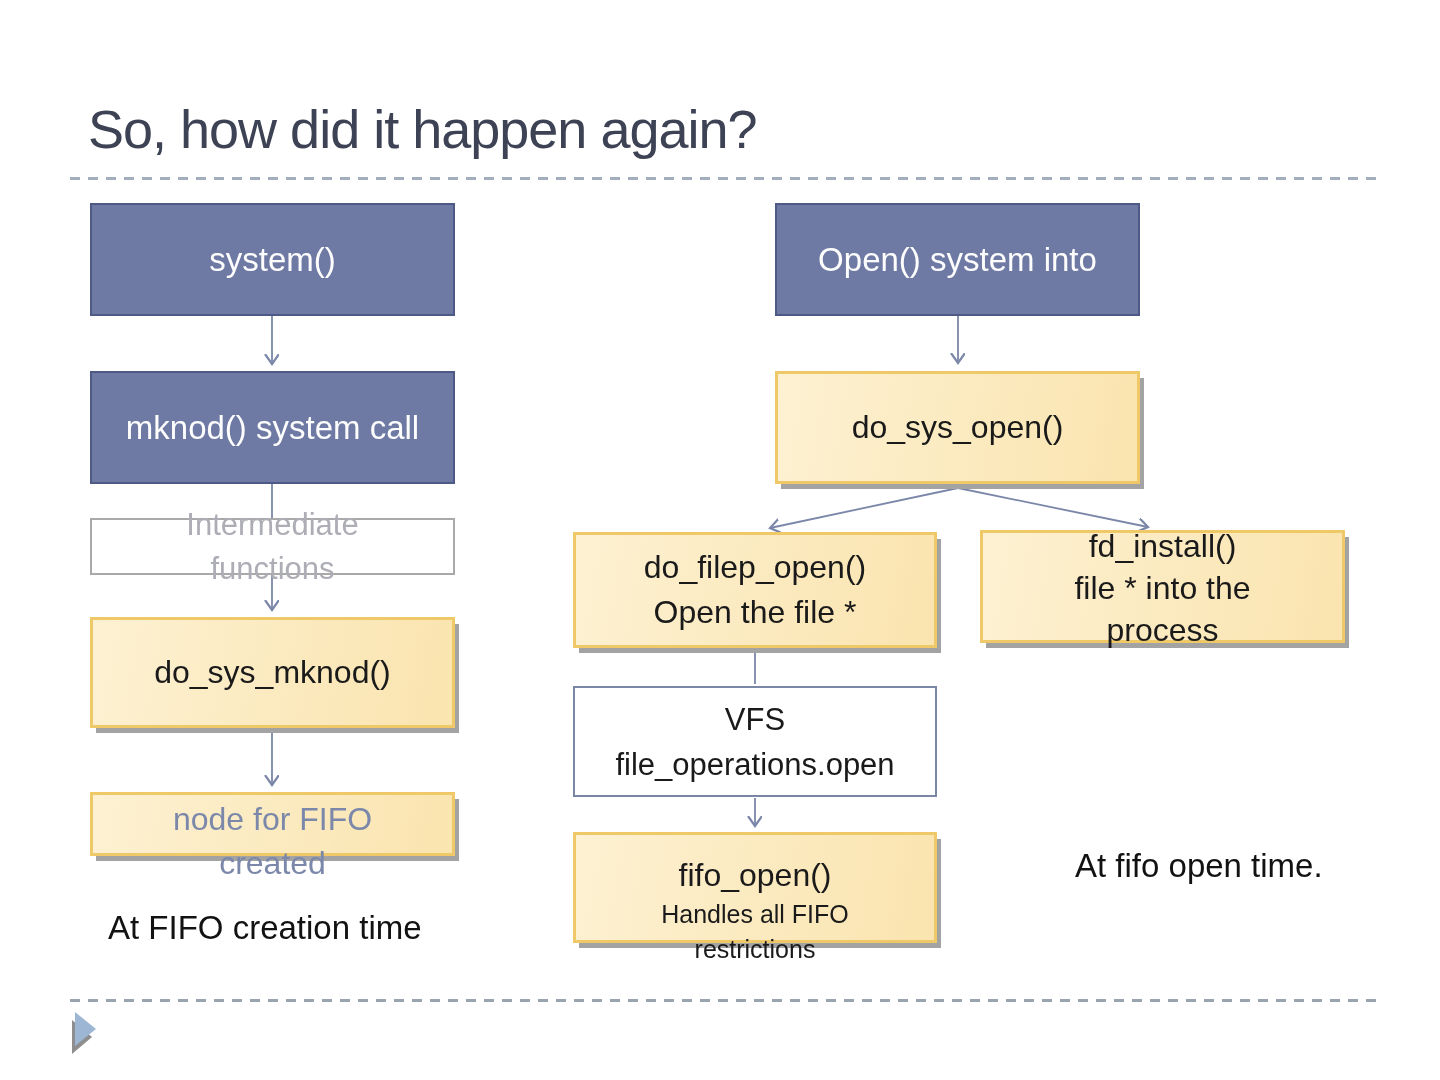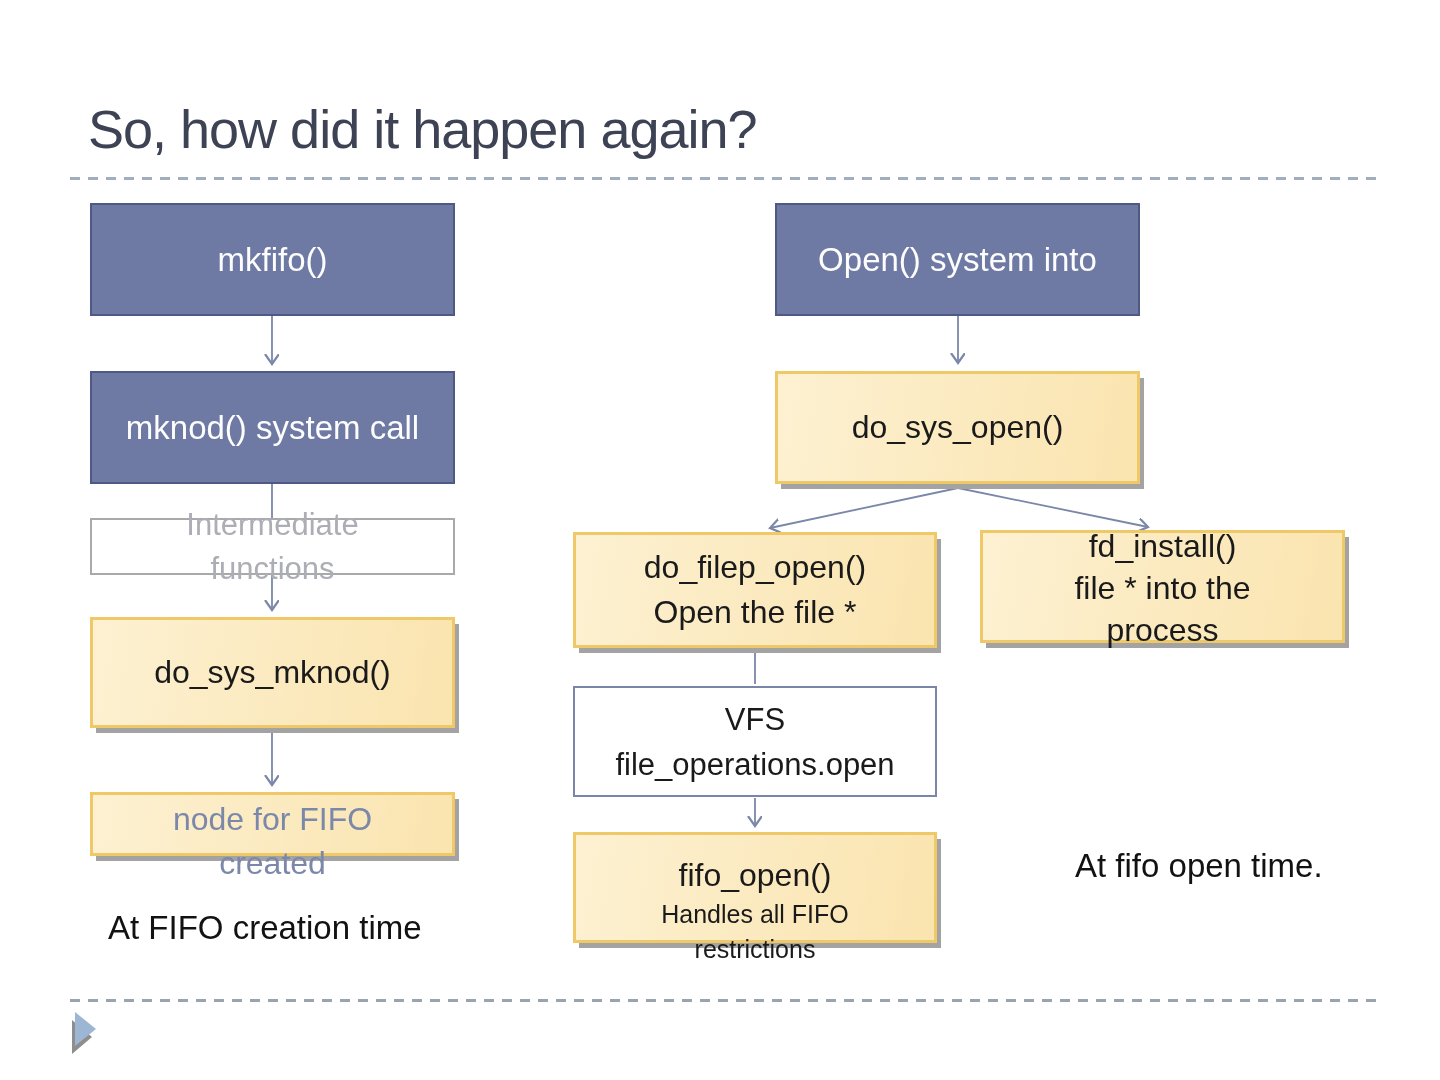--- a/index.html
+++ b/index.html
@@ -98,21 +98,21 @@
       <line x1="272" y1="728" x2="272" y2="785" marker-end="url(#arrowV)"></line>
       <line x1="958" y1="316" x2="958" y2="363" marker-end="url(#arrowV)"></line>
       <line x1="958" y1="488" x2="770" y2="528" marker-end="url(#arrowV)"></line>
       <line x1="958" y1="488" x2="1148" y2="527" marker-end="url(#arrowV)"></line>
       <line x1="755" y1="651" x2="755" y2="684"></line>
       <line x1="755" y1="798" x2="755" y2="826" marker-end="url(#arrowV)"></line>
     </g>
   </svg>
 
   <div class="box blue pos-mkfifo">
-    <div>mkfifo()</div>
+    <div>system()</div>
   </div>
 
   <div class="box blue pos-mknod">
     <div>mknod() system call</div>
   </div>
 
   <div class="box whitegray pos-intermediate">
     <div>Intermediate</div>
     <div>functions</div>
   </div>

